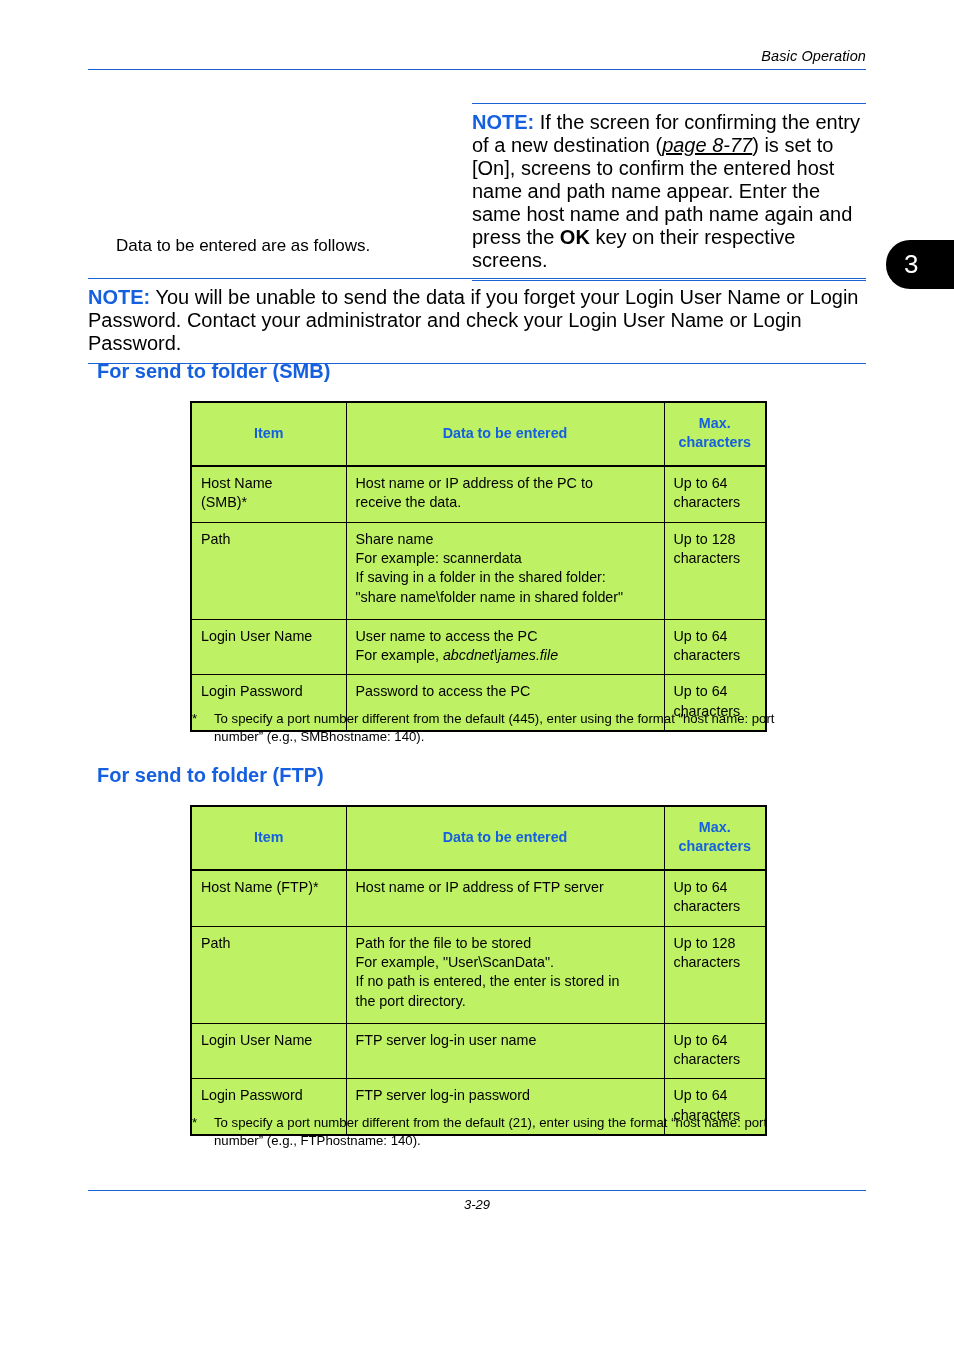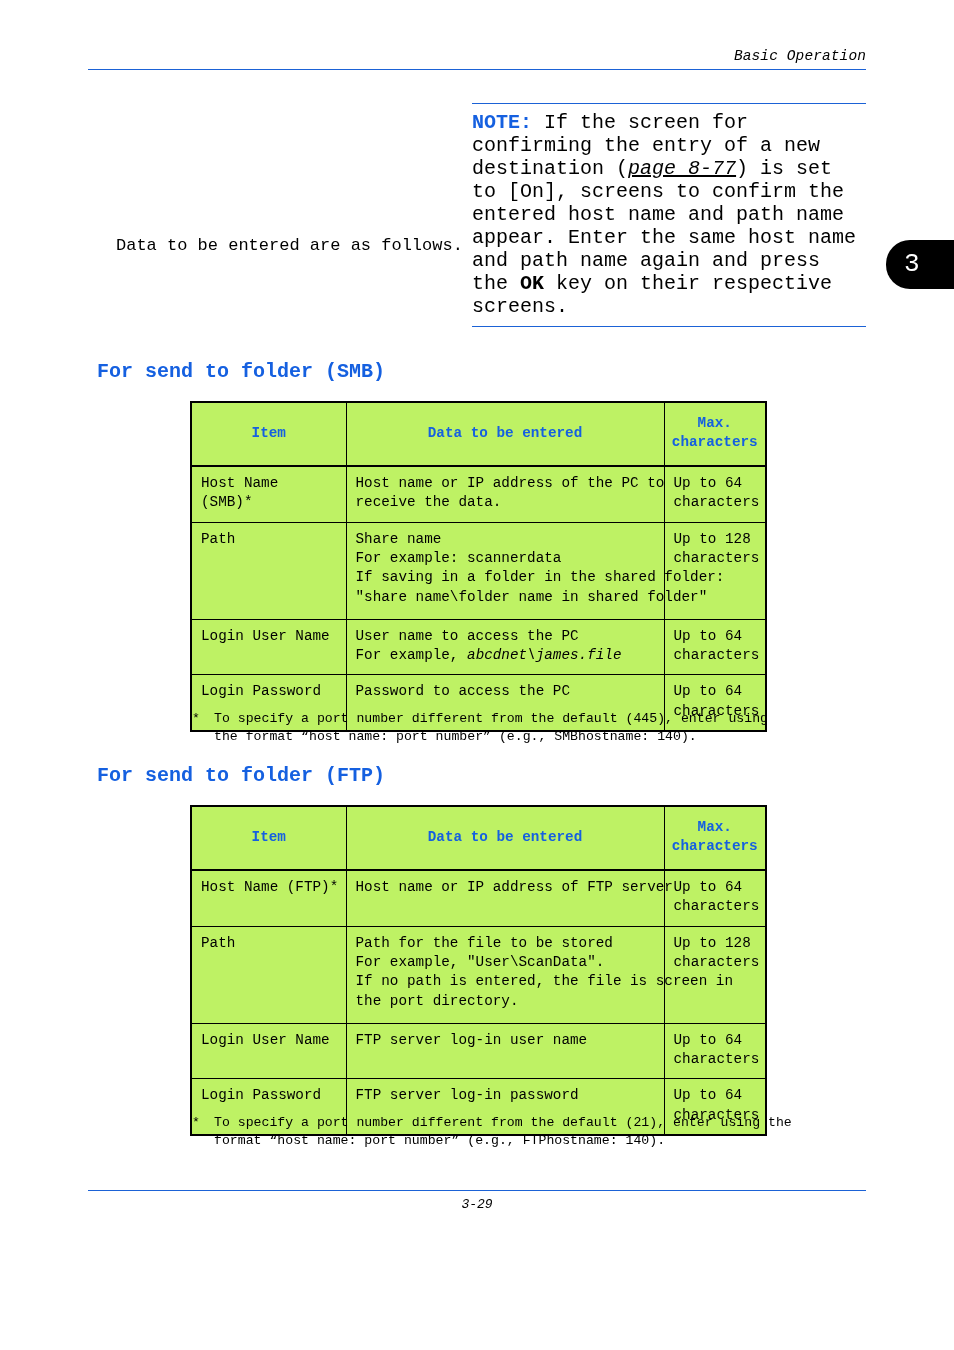--- a/index.html
+++ b/index.html
@@ -13,21 +13,20 @@
     font-family: "Liberation Sans", sans-serif;
     color: #000000;
     position: relative;
     overflow: hidden;
   }
 
   .page {
     position: relative;
     width: 870px;
     height: 1350px;
-    font-family: Liberation Mono, monospace;
   }
 
   
   .header {
     position: absolute;
     left: 88px;
     top: 48px;
     width: 778px;
   }
   .header-title {
@@ -211,20 +210,23 @@
   </div>
 
   <div class="chapter-tab">3</div>
 
   <div class="note-box" id="note-top">
     <div class="note-text"><span class="note-label">NOTE:</span><span> If the screen for confirming the entry of a new destination (</span><span class="note-ref">page 8-77</span><span>) is set to [On], screens to confirm the entered host name and path name appear. Enter the same host name and path name again and press the </span><b class="kw">OK</b><span> key on their respective screens.</span></div>
   </div>
 
   <div class="body-para">Data to be entered are as follows.</div>
 
+  <div class="note-box" id="note-login">
+    <div class="note-text"><span class="note-label">NOTE:</span><span> You will be unable to send the data if you forget your Login User Name or Login Password. Contact your administrator and check your Login User Name or Login Password.</span></div>
+  </div>
 
   <div class="section-heading" id="heading-smb">For send to folder (SMB)</div>
 
   <table class="data-table" id="table-smb">
     <colgroup>
       <col class="col-item">
         <col class="col-data">
         <col class="col-max">
     </colgroup>
     <thead>
@@ -331,21 +333,21 @@
           <span class="cell-line">characters</span>
         </td>
       </tr>
       <tr class="ftp-h2">
         <td>
           <span class="cell-line">Path</span>
         </td>
         <td>
           <span class="cell-line">Path for the file to be stored</span>
           <span class="cell-line">For example, "User\ScanData".</span>
-          <span class="cell-line">If no path is entered, the file is screen in</span>
+          <span class="cell-line">If no path is entered, the enter is stored in</span>
           <span class="cell-line">the port directory.</span>
         </td>
         <td>
           <span class="cell-line">Up to 128</span>
           <span class="cell-line">characters</span>
         </td>
       </tr>
       <tr class="ftp-h3">
         <td>
           <span class="cell-line">Login User Name</span>

